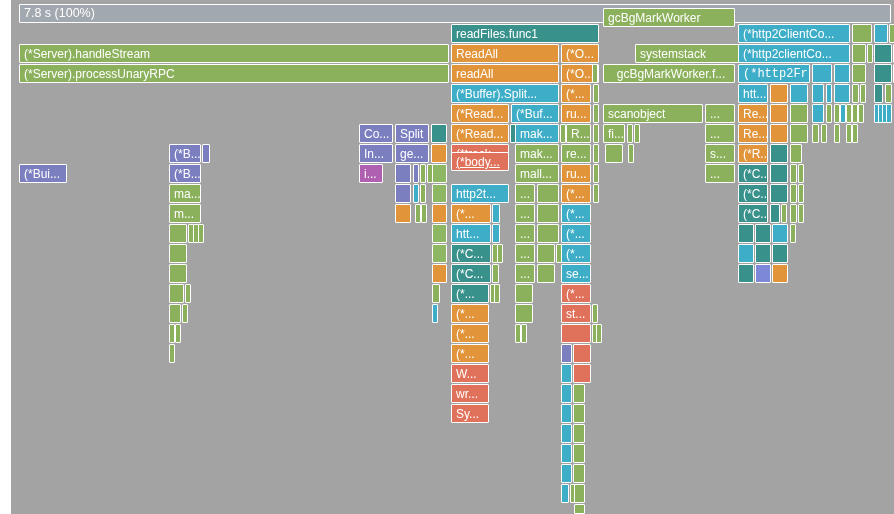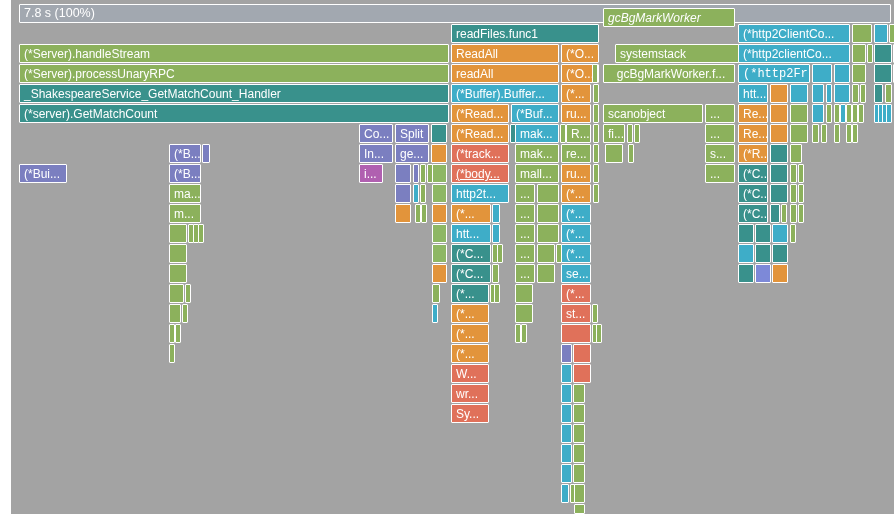--- a/index.html
+++ b/index.html
@@ -37,26 +37,20 @@
 <div id="flame">
   <div class="frame head" id="header-frame" style="left: 8px; top: 4px; width: 872px; height: 19px; background: rgb(162, 168, 176); line-height: 17px;">
     <span class="lbl">7.8 s (100%)</span>
   </div>
     <div class="frame" style="left: 8px; top: 64px; width: 430px; height: 19px; background: rgb(140, 177, 92);">
       <span class="lbl">(*Server).processUnaryRPC</span>
     </div>
     <div class="frame" style="left: 8px; top: 44px; width: 430px; height: 19px; background: rgb(140, 177, 92);">
       <span class="lbl">(*Server).handleStream</span>
     </div>
-    <div class="frame" style="left: 8px; top: 84px; width: 430px; height: 19px; background: rgb(57, 145, 140);">
-      <span class="lbl">_ShakespeareService_GetMatchCount_Handler</span>
-    </div>
-    <div class="frame" style="left: 8px; top: 104px; width: 430px; height: 19px; background: rgb(57, 145, 140);">
-      <span class="lbl">(*server).GetMatchCount</span>
-    </div>
     <div class="frame" style="left: 348px; top: 124px; width: 34px; height: 19px; background: rgb(123, 127, 192);">
       <span class="lbl">Co...</span>
     </div>
     <div class="frame" style="left: 384px; top: 124px; width: 34px; height: 19px; background: rgb(123, 127, 192);">
       <span class="lbl">Split</span>
     </div>
     <div class="frame" style="left: 420px; top: 124px; width: 16px; height: 19px; background: rgb(57, 145, 140);"></div>
     <div class="frame" style="left: 158px; top: 144px; width: 32px; height: 19px; background: rgb(123, 127, 192);">
       <span class="lbl">(*B...</span>
     </div>
@@ -124,21 +118,21 @@
       <span class="lbl">(*O...</span>
     </div>
     <div class="frame" style="left: 440px; top: 64px; width: 108px; height: 19px; background: rgb(226, 148, 59);">
       <span class="lbl">readAll</span>
     </div>
     <div class="frame" style="left: 550px; top: 64px; width: 38px; height: 19px; background: rgb(226, 148, 59);">
       <span class="lbl">(*O...</span>
     </div>
     <div class="frame" style="left: 581px; top: 64px; width: 3px; height: 19px; background: rgb(140, 177, 92);"></div>
     <div class="frame" style="left: 440px; top: 84px; width: 108px; height: 19px; background: rgb(62, 173, 200);">
-      <span class="lbl">(*Buffer).Buffer...</span>
+      <span class="lbl">(*Buffer).Split...</span>
     </div>
     <div class="frame" style="left: 550px; top: 84px; width: 30px; height: 19px; background: rgb(226, 148, 59);">
       <span class="lbl">(*...</span>
     </div>
     <div class="frame" style="left: 582px; top: 84px; width: 5px; height: 19px; background: rgb(140, 177, 92);"></div>
     <div class="frame" style="left: 440px; top: 104px; width: 58px; height: 19px; background: rgb(226, 148, 59);">
       <span class="lbl">(*Read...</span>
     </div>
     <div class="frame" style="left: 500px; top: 104px; width: 48px; height: 19px; background: rgb(62, 173, 200);">
       <span class="lbl">(*Buf...</span>
@@ -162,21 +156,21 @@
     <div class="frame" style="left: 440px; top: 144px; width: 58px; height: 19px; background: rgb(224, 113, 90);">
       <span class="lbl">(*track...</span>
     </div>
     <div class="frame" style="left: 504px; top: 144px; width: 44px; height: 19px; background: rgb(140, 177, 92);">
       <span class="lbl">mak...</span>
     </div>
     <div class="frame" style="left: 550px; top: 144px; width: 30px; height: 19px; background: rgb(140, 177, 92);">
       <span class="lbl">re...</span>
     </div>
     <div class="frame" style="left: 582px; top: 144px; width: 5px; height: 19px; background: rgb(140, 177, 92);"></div>
-    <div class="frame" style="left: 440px; top: 164px; width: 58px; height: 19px; background: rgb(224, 113, 90); text-decoration: underline;">
+    <div class="frame" style="left: 440px; top: 152px; width: 58px; height: 19px; background: rgb(224, 113, 90); text-decoration: underline;">
       <span class="lbl">(*body...</span>
     </div>
     <div class="frame" style="left: 504px; top: 164px; width: 44px; height: 19px; background: rgb(140, 177, 92);">
       <span class="lbl">mall...</span>
     </div>
     <div class="frame" style="left: 550px; top: 164px; width: 30px; height: 19px; background: rgb(226, 148, 59);">
       <span class="lbl">ru...</span>
     </div>
     <div class="frame" style="left: 582px; top: 164px; width: 5px; height: 19px; background: rgb(140, 177, 92);"></div>
     <div class="frame" style="left: 440px; top: 184px; width: 58px; height: 19px; background: rgb(62, 173, 200);">
@@ -284,24 +278,24 @@
     <div class="frame" style="left: 550px; top: 424px; width: 11px; height: 19px; background: rgb(62, 173, 200);"></div>
     <div class="frame" style="left: 562px; top: 424px; width: 12px; height: 19px; background: rgb(140, 177, 92);"></div>
     <div class="frame" style="left: 550px; top: 444px; width: 11px; height: 19px; background: rgb(62, 173, 200);"></div>
     <div class="frame" style="left: 562px; top: 444px; width: 12px; height: 19px; background: rgb(140, 177, 92);"></div>
     <div class="frame" style="left: 550px; top: 464px; width: 11px; height: 19px; background: rgb(62, 173, 200);"></div>
     <div class="frame" style="left: 562px; top: 464px; width: 12px; height: 19px; background: rgb(140, 177, 92);"></div>
     <div class="frame" style="left: 550px; top: 484px; width: 8px; height: 19px; background: rgb(62, 173, 200);"></div>
     <div class="frame" style="left: 559px; top: 484px; width: 3px; height: 19px; background: rgb(140, 177, 92);"></div>
     <div class="frame" style="left: 563px; top: 484px; width: 11px; height: 19px; background: rgb(140, 177, 92);"></div>
     <div class="frame" style="left: 563px; top: 504px; width: 11px; height: 10px; background: rgb(140, 177, 92);"></div>
-    <div class="frame" style="left: 592px; top: 8px; width: 132px; height: 19px; background: rgb(140, 177, 92); font-style: italic;">
+    <div class="frame" style="left: 592px; top: 8px; width: 132px; height: 19px; background: rgb(140, 177, 92);">
       <span class="lbl">gcBgMarkWorker</span>
     </div>
-    <div class="frame" style="left: 604px; top: 44px; width: 132px; height: 19px; background: rgb(140, 177, 92);">
+    <div class="frame" style="left: 624px; top: 44px; width: 132px; height: 19px; background: rgb(140, 177, 92);">
       <span class="lbl">systemstack</span>
     </div>
     <div class="frame" style="left: 592px; top: 64px; width: 132px; height: 19px; background: rgb(140, 177, 92); text-align: center;">
       <span class="lbl">gcBgMarkWorker.f...</span>
     </div>
     <div class="frame" style="left: 592px; top: 104px; width: 100px; height: 19px; background: rgb(140, 177, 92);">
       <span class="lbl">scanobject</span>
     </div>
     <div class="frame" style="left: 694px; top: 104px; width: 30px; height: 19px; background: rgb(140, 177, 92);">
       <span class="lbl">...</span>

